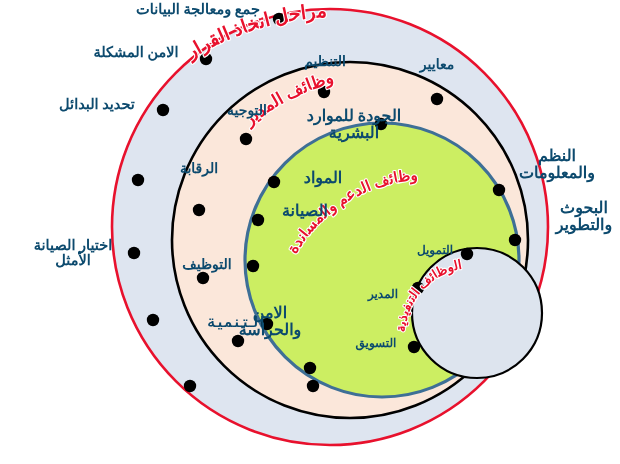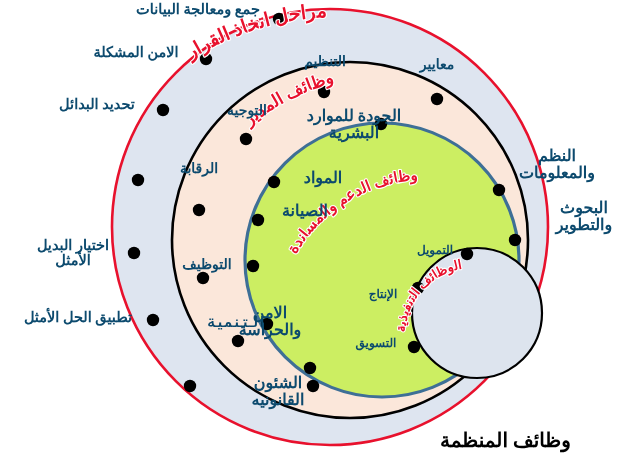--- a/index.html
+++ b/index.html
@@ -115,43 +115,39 @@
       <textPath href="#arcGreen" startOffset="50%" text-anchor="middle" id="tpGreen">وظائف الدعم والمساندة</textPath>
     </text>
     <text class="arcTxt" style="font-size:13px">
       <textPath href="#arcInner" startOffset="50%" text-anchor="middle" id="tpInner">الوظائف التنفيذية</textPath>
     </text>
   </svg>
 
   <div class="lbl outer-lbl" style="left:118px;top:2px;width:160px;">جمع ومعالجة البيانات</div>
   <div class="lbl outer-lbl" style="left:76px;top:45px;width:120px;">الامن المشكلة</div>
   <div class="lbl outer-lbl" style="left:38px;top:97px;width:118px;">تحديد البدائل</div>
-  <div class="lbl outer-lbl" style="left:18px;top:238px;width:110px;">اختيار البديل
+  <div class="lbl outer-lbl" style="left:18px;top:238px;width:110px;">اختيار الصيانة
 الأمثل</div>
-  <div class="lbl outer-lbl" style="left:8px;top:310px;width:140px;">تطبيق الحل الأمثل</div>
 
   <div class="lbl ring2-lbl" style="left:398px;top:58px;width:78px;">معايير</div>
   <div class="lbl ring2-lbl" style="left:286px;top:55px;width:78px;text-align:center;">التنظيم</div>
   <div class="lbl ring2-lbl" style="left:208px;top:104px;width:78px;">التوجيه</div>
   <div class="lbl ring2-lbl" style="left:160px;top:162px;width:78px;">الرقابة</div>
   <div class="lbl ring2-lbl" style="left:168px;top:258px;width:78px;">التوظيف</div>
   <div class="lbl ring2-lbl" style="left:198px;top:316px;width:78px;font-family:Liberation Mono, monospace;">التنمية</div>
 
   <div class="lbl ring3-lbl" style="left:295px;top:108px;width:118px;">الجودة للموارد
 البشرية</div>
   <div class="lbl ring3-lbl" style="left:502px;top:148px;width:110px;">النظم
 والمعلومات</div>
   <div class="lbl ring3-lbl" style="left:512px;top:200px;width:104px;padding-left:20px;">البحوث
 والتطوير</div>
   <div class="lbl ring3-lbl" style="left:290px;top:170px;width:66px;">المواد</div>
   <div class="lbl ring3-lbl" style="left:268px;top:203px;width:74px;">الصيانة</div>
   <div class="lbl ring3-lbl" style="left:228px;top:305px;width:84px;">الامن
 والحراسة</div>
-  <div class="lbl ring3-lbl" style="left:236px;top:375px;width:84px;">الشئون
-القانونيه</div>
 
   <div class="lbl ring4-lbl" style="left:400px;top:244px;width:70px;">التمويل</div>
-  <div class="lbl ring4-lbl" style="left:350px;top:288px;width:66px;">الإنتاج</div>
+  <div class="lbl ring4-lbl" style="left:350px;top:288px;width:66px;">المدير</div>
   <div class="lbl ring4-lbl" style="left:340px;top:337px;width:72px;">التسويق</div>
 
-  <div class="bottom-title" style="left:440px;top:428px;">وظائف المنظمة</div>
 
 </div>
 
 </body></html>

